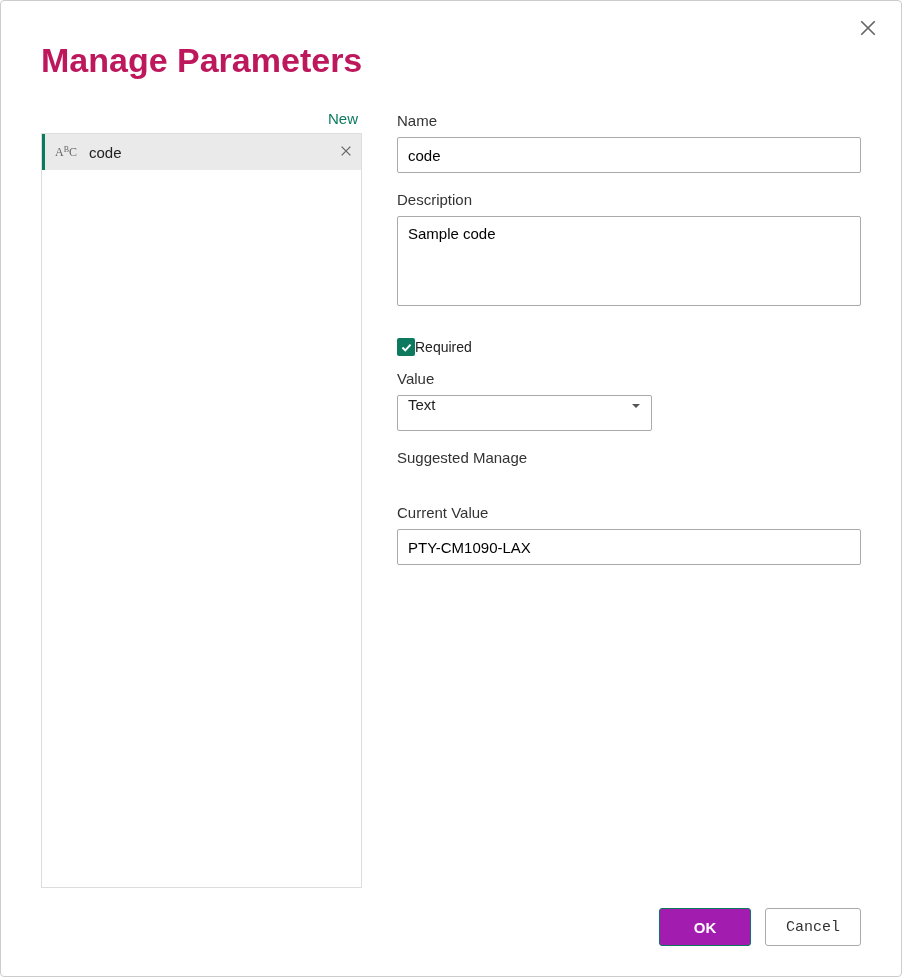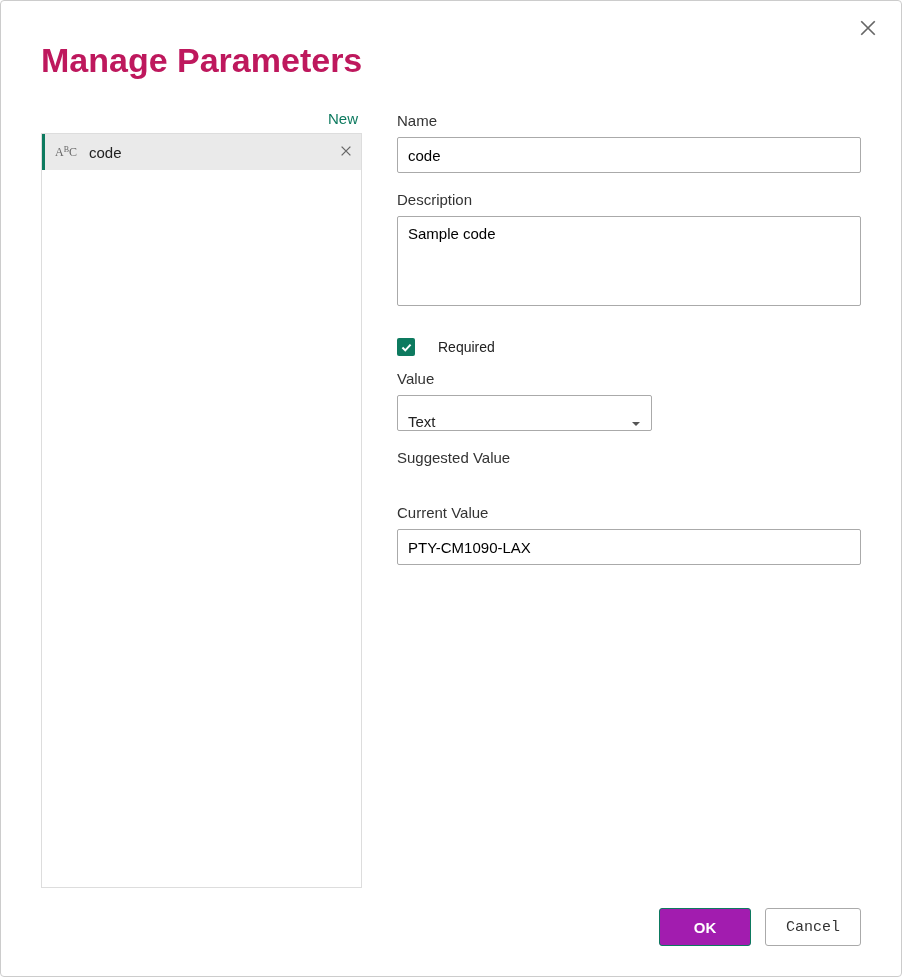--- a/index.html
+++ b/index.html
@@ -127,21 +127,21 @@
       border: 1px solid #aaa;
       border-radius: 2px;
       padding: 8px 10px;
       font-size: 15px;
       font-family: inherit;
       resize: none;
     }
     .checkbox-row {
       display: flex;
       align-items: center;
-      gap: 23px;
+      gap: 0;
       margin-top: 28px;
       margin-bottom: 8px;
     }
     .checkbox {
       width: 18px;
       height: 18px;
       background: #0d7a5f;
       border-radius: 2px;
       display: flex;
       align-items: center;
@@ -154,21 +154,21 @@
       stroke: #fff;
       stroke-width: 2.5;
       fill: none;
     }
     .dropdown {
       width: 255px;
       height: 36px;
       border: 1px solid #aaa;
       border-radius: 2px;
       display: flex;
-      align-items: flex-end;
+      align-items: flex-start;
       padding: 0 10px;
       justify-content: space-between;
       cursor: pointer;
       background: #fff;
       gap: 40px;
     }
     .dropdown-value {
       font-size: 15px;
     }
     .caret {
@@ -261,21 +261,21 @@
       <div class="field-label">Value</div>
       <div class="dropdown">
         <span class="dropdown-value">Text</span>
         <span class="caret">
           <svg viewBox="0 0 10 6">
               <path d="M1 1 L5 5 L9 1" fill="currentColor"></path>
             </svg>
         </span>
       </div>
 
-      <div class="field-label section-gap">Suggested Value</div>
+      <div class="field-label section-gap">Suggested Manage</div>
 
       <div class="field-label current-value-gap">Current Value</div>
       <input class="text-input" type="text" value="PTY-CM1090-LAX" style="">
     </div>
   </div>
 
   <div class="footer">
     <div class="btn btn-primary">OK</div>
     <div class="btn btn-secondary">Cancel</div>
   </div>

